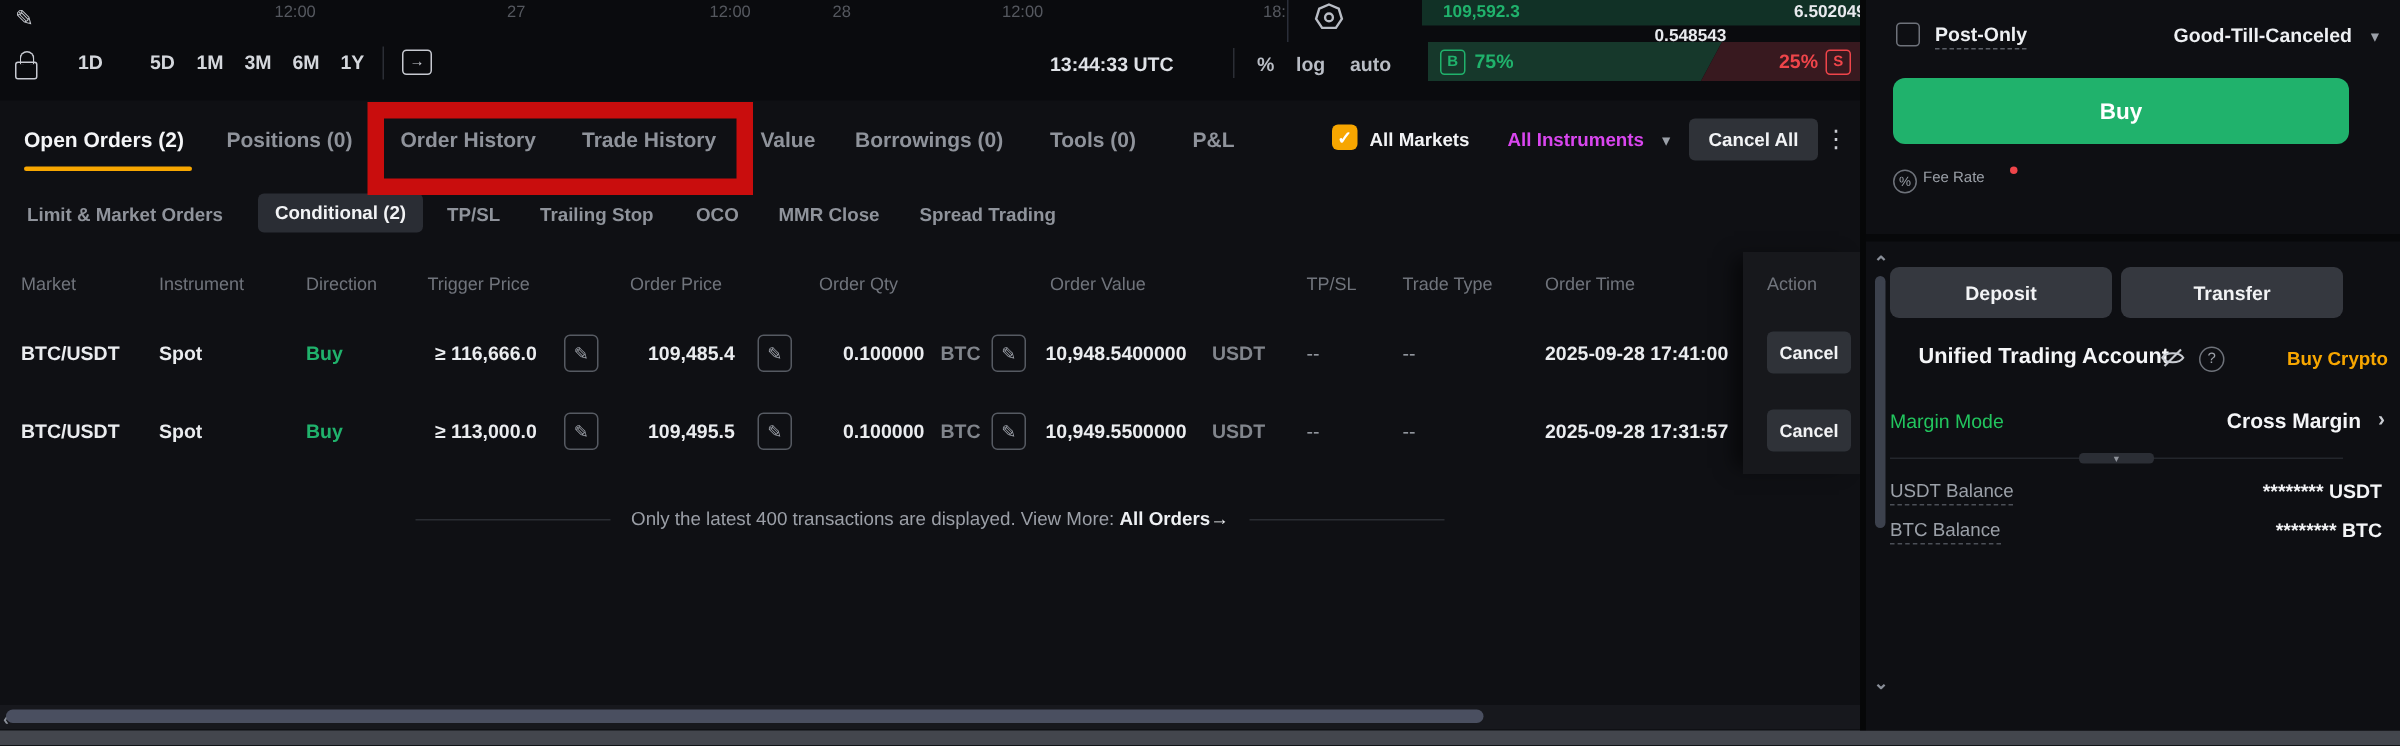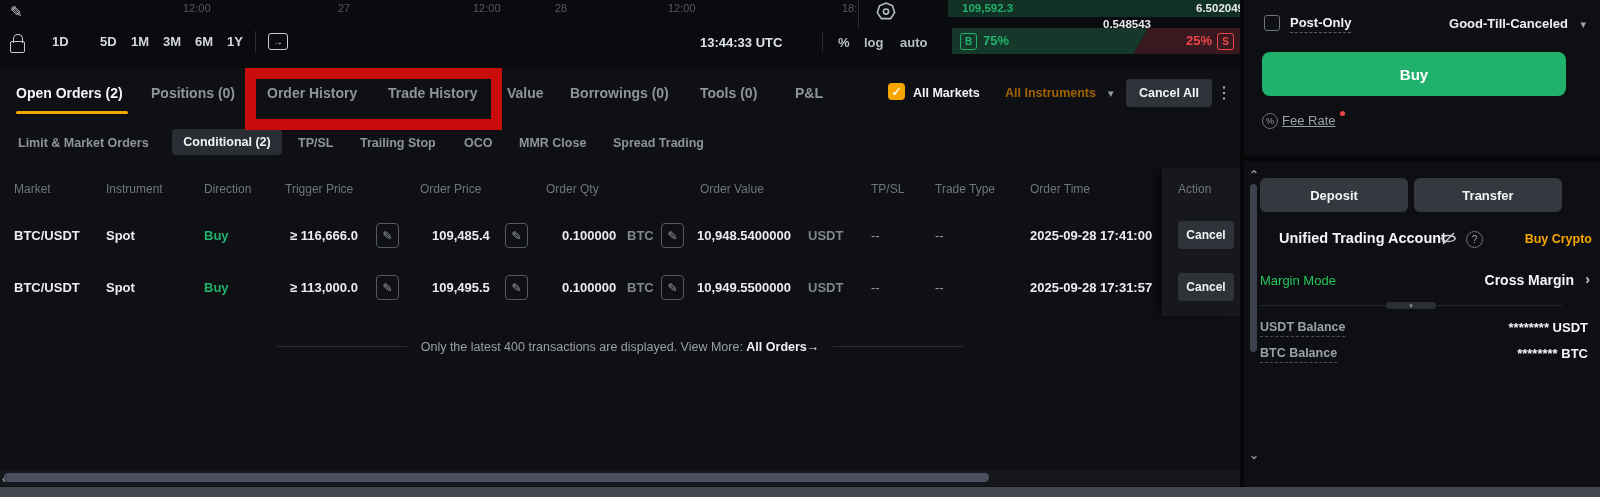--- a/index.html
+++ b/index.html
@@ -61,28 +61,28 @@
   .sb-arrow{color:#8a8f99;font-size:12px;font-weight:700;}
   .bottomstrip{position:absolute;left:0;top:487px;width:1600px;height:10px;background:#43464d;}
   
   .rpanel{position:absolute;left:1244px;top:0;width:356px;height:487px;background:#0e0f13;}
   .divider-v{position:absolute;left:1240px;top:0;width:4px;height:487px;background:#060708;}
   .cbx{width:16px;height:16px;border:1.5px solid #6e727a;border-radius:3px;box-sizing:border-box;cursor:pointer;}
   .lbl-dash{font-size:13px;font-weight:700;color:#eef0f3;border-bottom:1px dashed #5a5e66;padding-bottom:2px;}
   .tif{font-size:13px;font-weight:700;color:#eef0f3;}
   .buybtn{position:absolute;left:18px;top:52px;width:304px;height:44px;background:#20b26c;border-radius:8px;
           display:flex;align-items:center;justify-content:center;font-size:15px;font-weight:700;color:#fff;cursor:pointer;}
-  .fee{font-size:13px;color:#9ba0a8;text-decoration:underline;}
+  .fee{font-size:10px;color:#9ba0a8;}
   .reddot{display:inline-block;width:5px;height:5px;border-radius:50%;background:#ef454a;vertical-align:top;margin-top:1px;}
   .circ-ic{display:inline-flex;width:14px;height:14px;border:1px solid #6e727a;border-radius:50%;
            align-items:center;justify-content:center;font-size:9px;color:#9ba0a8;}
   .acct-title{font-size:14.5px;font-weight:700;color:#f4f5f7;}
   .orange{color:#f7a600;font-weight:700;font-size:12.5px;cursor:pointer;}
   .rlabel{font-size:13px;color:#22c55e;}
-  .rlabel-dash{font-size:12.5px;color:#9ba0a8;border-bottom:1px dashed #4b4f57;padding-bottom:2px;font-weight:bold;}
+  .rlabel-dash{font-size:12.5px;color:#9ba0a8;border-bottom:1px dashed #4b4f57;padding-bottom:2px;}
   .rvalue{font-size:14px;font-weight:700;color:#f4f5f7;}
   .balval{font-size:13px;font-weight:700;color:#f4f5f7;}
   .handle{position:absolute;width:50px;height:7px;background:#2b2e35;border-radius:3px;
           display:flex;align-items:center;justify-content:center;font-size:7px;color:#8f939b;}
   
   .lockbody{position:absolute;width:13px;height:10px;border:1.5px solid #c7cad1;border-radius:2px;}
   .lockshackle{position:absolute;width:8px;height:8px;border:1.5px solid #c7cad1;border-bottom:none;
                border-radius:5px 5px 0 0;}
   .calbox{position:absolute;width:18px;height:15px;border:1.5px solid #c7cad1;border-radius:3px;
           display:flex;align-items:center;justify-content:center;color:#c7cad1;font-size:10px;}
@@ -147,21 +147,21 @@
   <span class="abs tab" style="left:151px;top:85px;">Positions (0)</span>
   <span class="abs tab" style="left:267px;top:85px;">Order History</span>
   <span class="abs tab" style="left:388px;top:85px;">Trade History</span>
   <span class="abs tab" style="left:507px;top:85px;">Value</span>
   <span class="abs tab" style="left:570px;top:85px;">Borrowings (0)</span>
   <span class="abs tab" style="left:700px;top:85px;">Tools (0)</span>
   <span class="abs tab" style="left:795px;top:85px;">P&amp;L</span>
 
   <div class="abs chk" style="left:888px;top:83px;">✓</div>
   <span class="abs" style="left:913px;top:86px;font-size:12.5px;font-weight:700;color:#f2f3f5;">All Markets</span>
-  <span class="abs" style="left:1005px;top:86px;font-size:12.5px;font-weight:700;color:#a16207;">All Instruments</span>
+  <span class="abs" style="left:1005px;top:86px;font-size:12.5px;font-weight:700;color:#d946ef;">All Instruments</span>
   <span class="abs caret" style="left:1108px;top:87px;">▾</span>
   <div class="abs gbtn" style="left:1126px;top:79px;width:86px;height:28px;font-size:12.5px;">Cancel All</div>
   <span class="abs" style="left:1216px;top:83px;font-size:16px;color:#c9ccd2;">⋮</span>
 
   <div class="redbox"></div>
 
   <span class="abs subtab" style="left:18px;top:136px;">Limit &amp; Market Orders</span>
   <div class="abs pill" style="left:172px;top:129px;width:110px;height:26px;">Conditional (2)</div>
   <span class="abs subtab" style="left:298px;top:136px;">TP/SL</span>
   <span class="abs subtab" style="left:360px;top:136px;">Trailing Stop</span>

